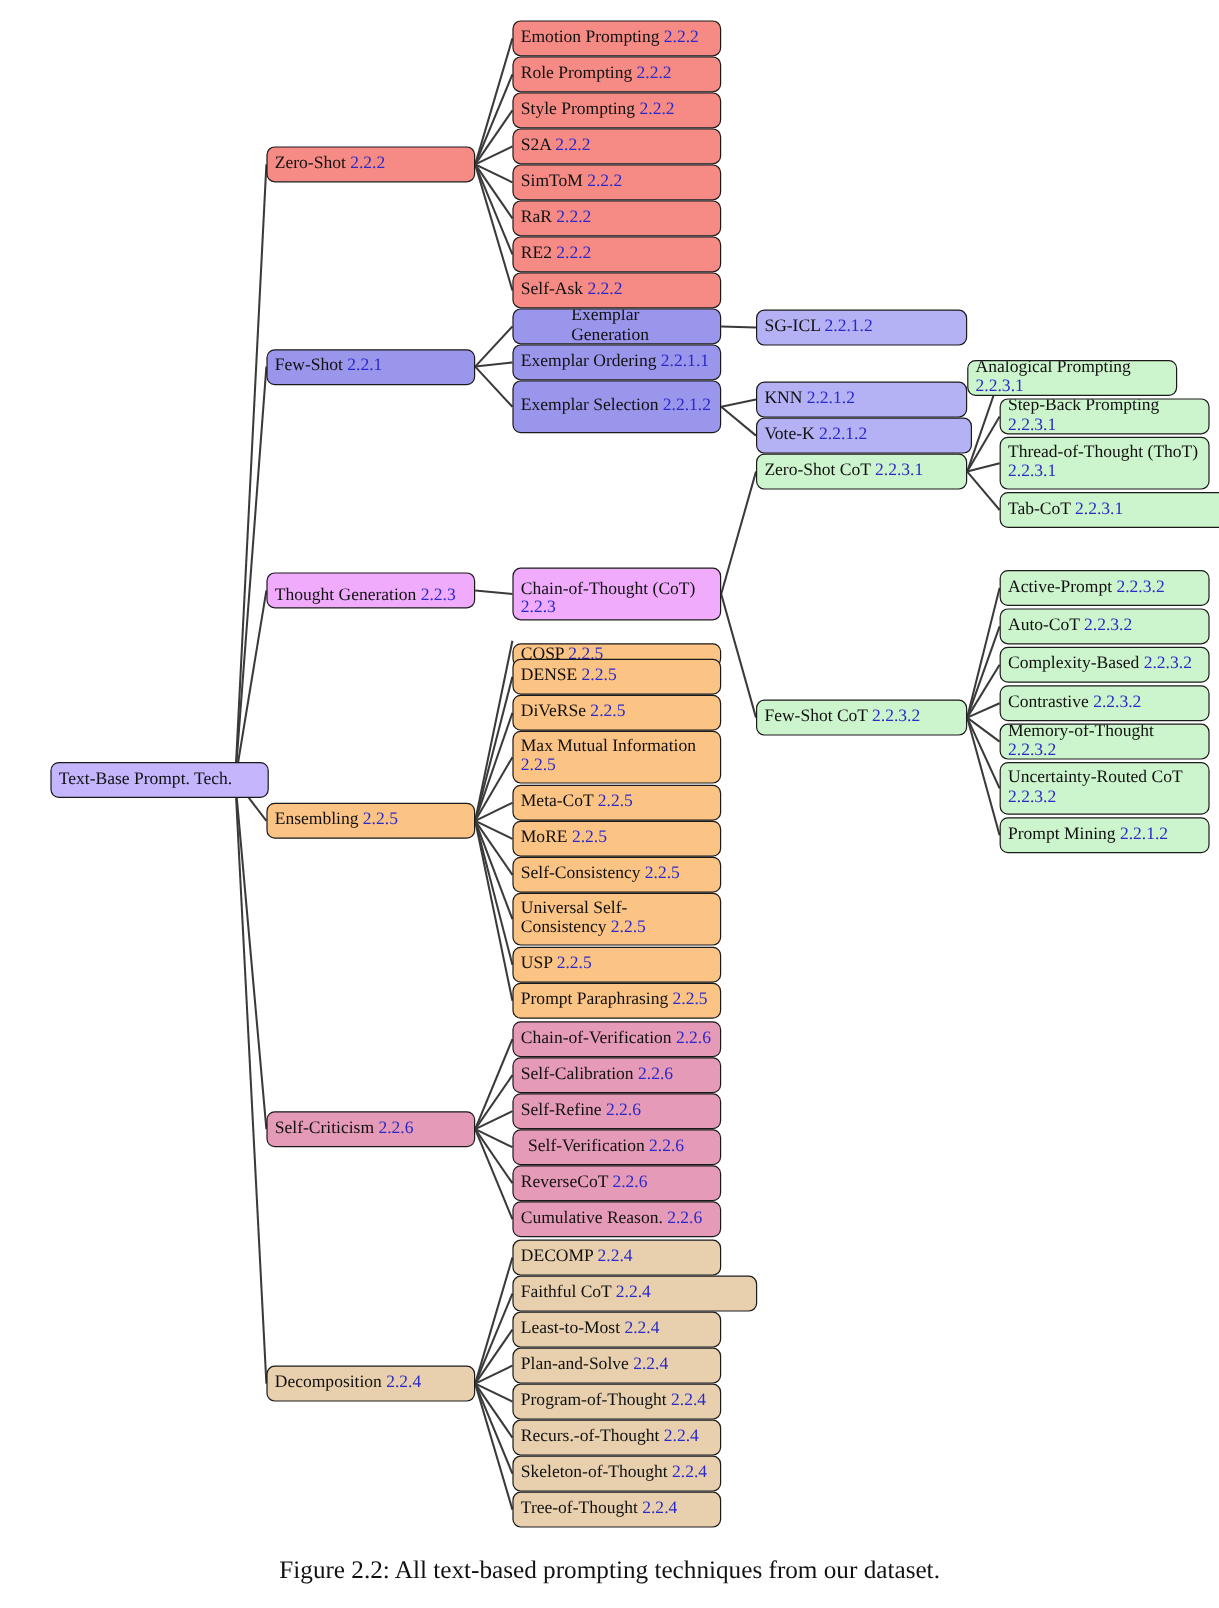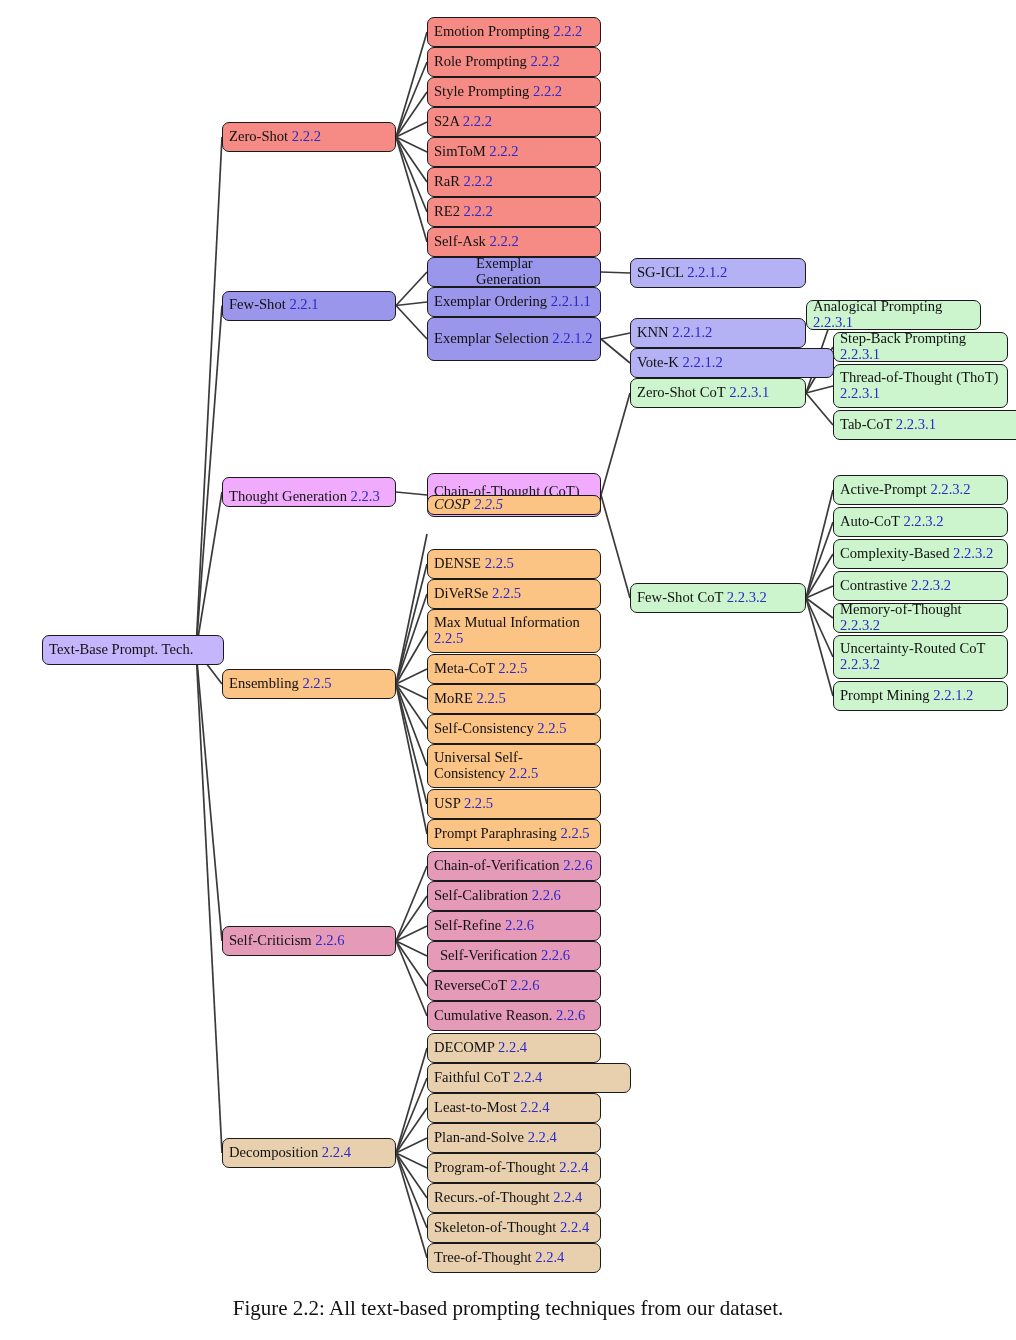--- a/index.html
+++ b/index.html
@@ -121,21 +121,21 @@
       </div>
       <div class="node c-blue" style="left: 427px; top: 287px; width: 174px; height: 30px;">
         <span class="lbl">Exemplar Ordering<span class="sec"> 2.2.1.1</span></span>
       </div>
       <div class="node c-blue" style="left: 427px; top: 317px; width: 174px; height: 44px;">
         <span class="lbl">Exemplar Selection<span class="sec"> 2.2.1.2</span></span>
       </div>
       <div class="node c-green" style="left: 427px; top: 473px; width: 174px; height: 44px;">
         <span class="lbl">Chain-of-Thought (CoT)<span class="sec"> 2.2.3</span></span>
       </div>
-      <div class="node c-orange" style="left: 427px; top: 495px; width: 174px; height: 20px; font-style: italic;">
+      <div class="node c-orange" style="left: 427px; top: 536px; width: 174px; height: 20px;">
         <span class="lbl">COSP<span class="sec"> 2.2.5</span></span>
       </div>
       <div class="node c-orange" style="left: 427px; top: 549px; width: 174px; height: 30px;">
         <span class="lbl">DENSE<span class="sec"> 2.2.5</span></span>
       </div>
       <div class="node c-orange" style="left: 427px; top: 579px; width: 174px; height: 30px;">
         <span class="lbl">DiVeRSe<span class="sec"> 2.2.5</span></span>
       </div>
       <div class="node c-orange" style="left: 427px; top: 609px; width: 174px; height: 44px;">
         <span class="lbl">Max Mutual Information<span class="sec"> 2.2.5</span></span>
@@ -199,21 +199,21 @@
       </div>
       <div class="node c-tan" style="left: 427px; top: 1243px; width: 174px; height: 30px;">
         <span class="lbl">Tree-of-Thought<span class="sec"> 2.2.4</span></span>
       </div>
       <div class="node c-lblue" style="left: 630px; top: 258px; width: 176px; height: 30px;">
         <span class="lbl">SG-ICL<span class="sec"> 2.2.1.2</span></span>
       </div>
       <div class="node c-lblue" style="left: 630px; top: 318px; width: 176px; height: 30px;">
         <span class="lbl">KNN<span class="sec"> 2.2.1.2</span></span>
       </div>
-      <div class="node c-lblue" style="left: 630px; top: 348px; width: 204px; height: 30px;">
+      <div class="node c-lblue" style="left: 630px; top: 348px; width: 180px; height: 30px;">
         <span class="lbl">Vote-K<span class="sec"> 2.2.1.2</span></span>
       </div>
       <div class="node c-lgreen" style="left: 630px; top: 378px; width: 176px; height: 30px;">
         <span class="lbl">Zero-Shot CoT<span class="sec"> 2.2.3.1</span></span>
       </div>
       <div class="node c-lgreen" style="left: 630px; top: 583px; width: 176px; height: 30px;">
         <span class="lbl">Few-Shot CoT<span class="sec"> 2.2.3.2</span></span>
       </div>
       <div class="node c-lgreen" style="left: 806px; top: 300px; width: 175px; height: 30px;">
         <span class="lbl">Analogical Prompting<span class="sec"> 2.2.3.1</span></span>

